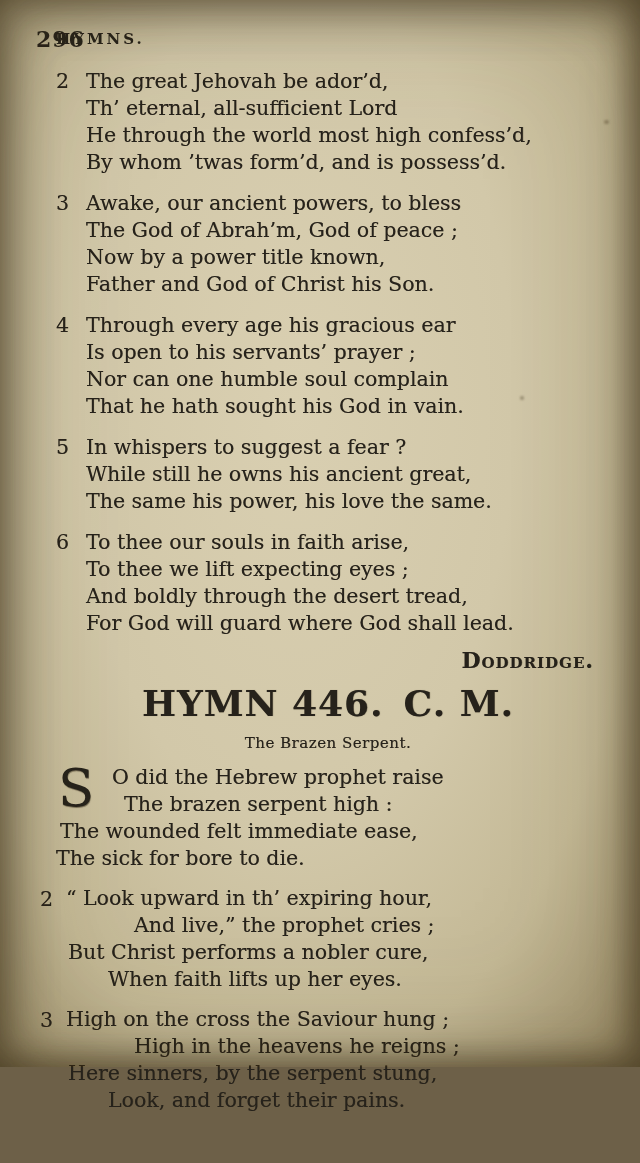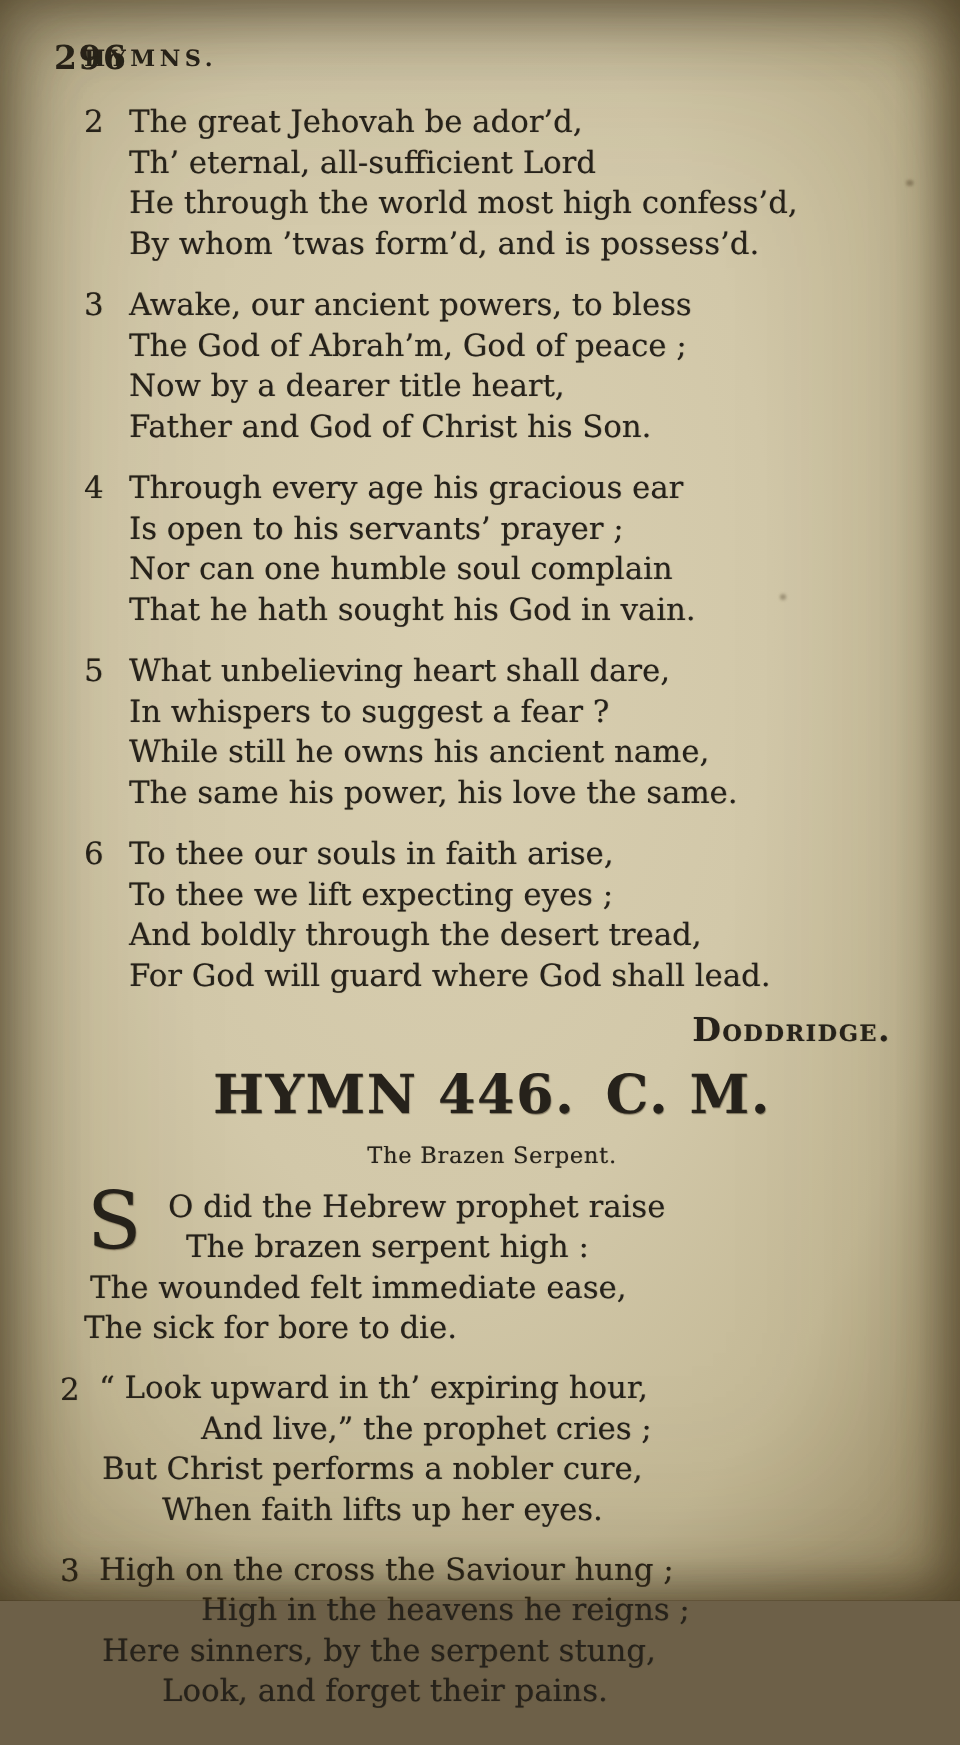--- a/index.html
+++ b/index.html
@@ -107,37 +107,36 @@
       <div class="vl">The great Jehovah be ador’d,</div>
       <div class="vl">Th’ eternal, all-sufficient Lord</div>
       <div class="vl">He through the world most high confess’d,</div>
       <div class="vl">By whom ’twas form’d, and is possess’d.</div>
     </div>
 
     <div class="verse lm">
       <span class="vnum">3</span>
       <div class="vl">Awake, our ancient powers, to bless</div>
       <div class="vl">The God of Abrah’m, God of peace ;</div>
-      <div class="vl">Now by a dearer title heart,</div>
+      <div class="vl">Now by a power title known,</div>
       <div class="vl">Father and God of Christ his Son.</div>
     </div>
 
     <div class="verse lm">
       <span class="vnum">4</span>
       <div class="vl">Through every age his gracious ear</div>
       <div class="vl">Is open to his servants’ prayer ;</div>
       <div class="vl">Nor can one humble soul complain</div>
       <div class="vl">That he hath sought his God in vain.</div>
     </div>
 
     <div class="verse lm">
       <span class="vnum">5</span>
-      <div class="vl">What unbelieving heart shall dare,</div>
       <div class="vl">In whispers to suggest a fear ?</div>
-      <div class="vl">While still he owns his ancient name,</div>
+      <div class="vl">While still he owns his ancient great,</div>
       <div class="vl">The same his power, his love the same.</div>
     </div>
 
     <div class="verse lm">
       <span class="vnum">6</span>
       <div class="vl">To thee our souls in faith arise,</div>
       <div class="vl">To thee we lift expecting eyes ;</div>
       <div class="vl">And boldly through the desert tread,</div>
       <div class="vl">For God will guard where God shall lead.</div>
     </div>

